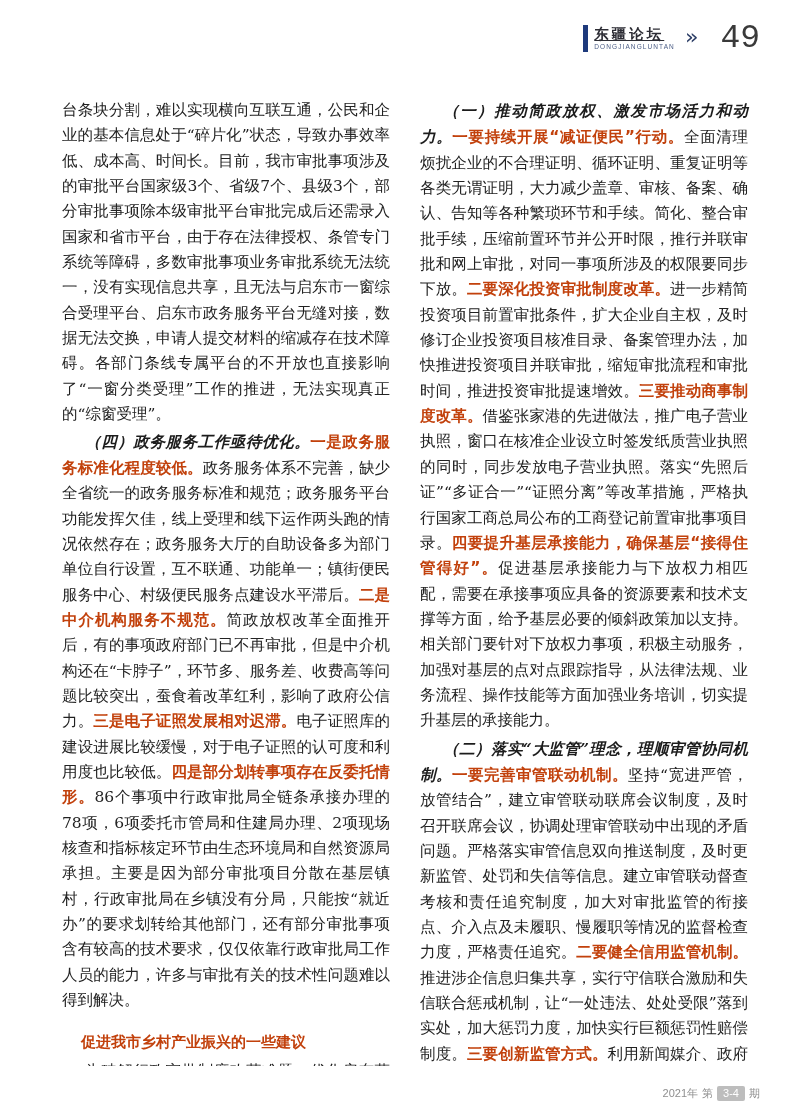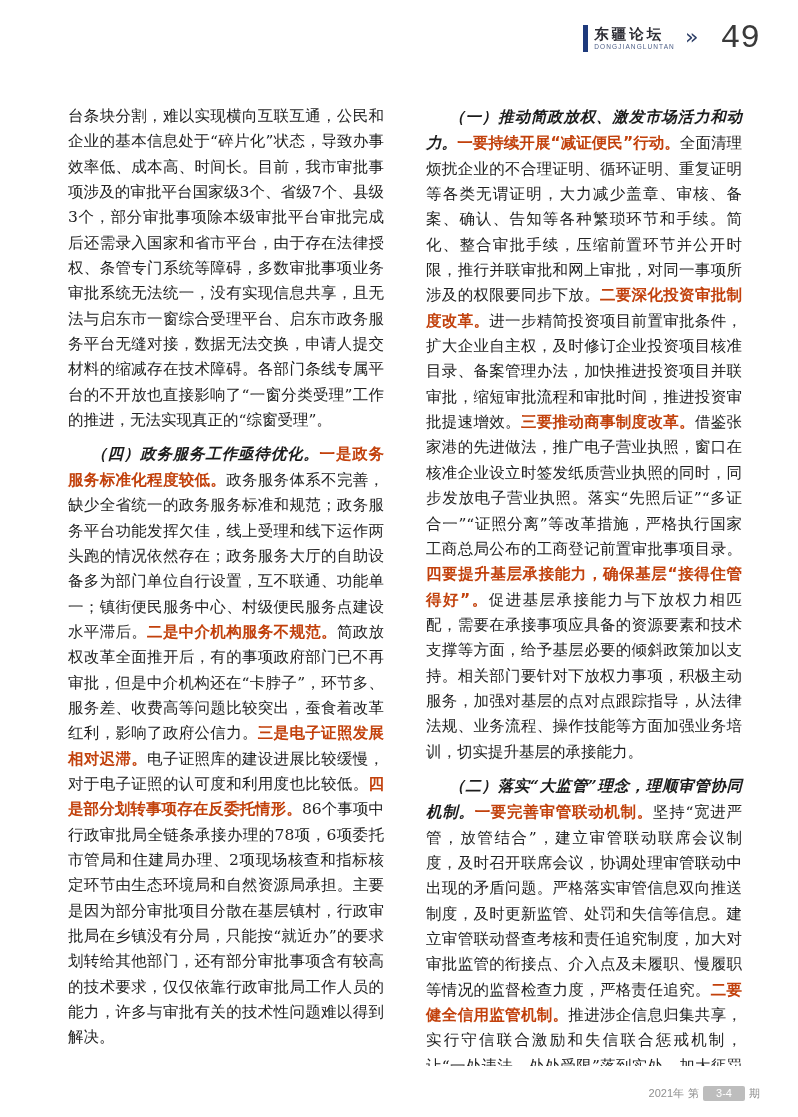--- a/index.html
+++ b/index.html
@@ -25,21 +25,21 @@
     display:flex;align-items:center;
   }
   .logo-bar{
     width:5px;height:27px;
     background:var(--accent);
     margin-right:6px;flex:0 0 auto;
   }
   .logo-names{display:flex;flex-direction:column;line-height:1;}
   .logo-cn{
     font-family:"DejaVu Serif","Liberation Serif",serif;
-    font-size:14.5px;letter-spacing:3px;color:#2c2c34;font-weight:600;
+    font-size:14.5px;letter-spacing:3px;color:#2c2c34;font-weight:600;text-decoration:underline;
   }
   .logo-py{
     font-family:"Liberation Sans","DejaVu Sans",sans-serif;
     font-size:6.5px;letter-spacing:1.1px;color:var(--pinyin_blue);
     margin-top:2px;
   }
   .logo-chevron{
     font-family:"DejaVu Sans","Liberation Sans",sans-serif;
     font-size:22px;color:#2c3e66;margin:0 3px 0 10px;line-height:1;
     transform:translateY(-2px);
@@ -51,21 +51,21 @@
   
   .columns{
     position:absolute;top:96px;left:60px;width:690px;
     display:flex;gap:26px;
   }
   .col{
     width:332px;height:970px;overflow:hidden;
     font-size:15.5px;line-height:25.35px;
     text-align:justify;
   }
-  .para{margin:8px;}
+  .para{margin:2px;}
   .para.indent{text-indent:1.5em;}
   .para-heading{
     margin:17px 0 3px;
     font-family:"DejaVu Sans","Liberation Sans",sans-serif;
     font-weight:700;font-size:15px;color:#1c1c1c;
     text-indent:1.4em;
   }
   .run-normal{font-family:"DejaVu Serif","Liberation Serif",serif;}
   .run-bold{
     font-family:"DejaVu Sans","Liberation Sans",sans-serif;
@@ -78,21 +78,21 @@
   
   .footer{
     position:absolute;top:1086px;right:38px;
     font-family:"Liberation Sans","DejaVu Sans",sans-serif;
     font-size:11px;color:var(--footer_gray);
     display:flex;align-items:flex-end;gap:4px;
   }
   .issue-badge{
     display:inline-block;
     background:var(--badge_bg);color:#ffffff;
-    padding:1px 13px;border-radius:2px;
+    padding:1px 6px;border-radius:2px;
     font-size:11px;line-height:13px;
   }
 </style>
 </head>
 <body>
 
 <div class="page">
 
   <div class="header">
     <span class="logo-bar"></span>

